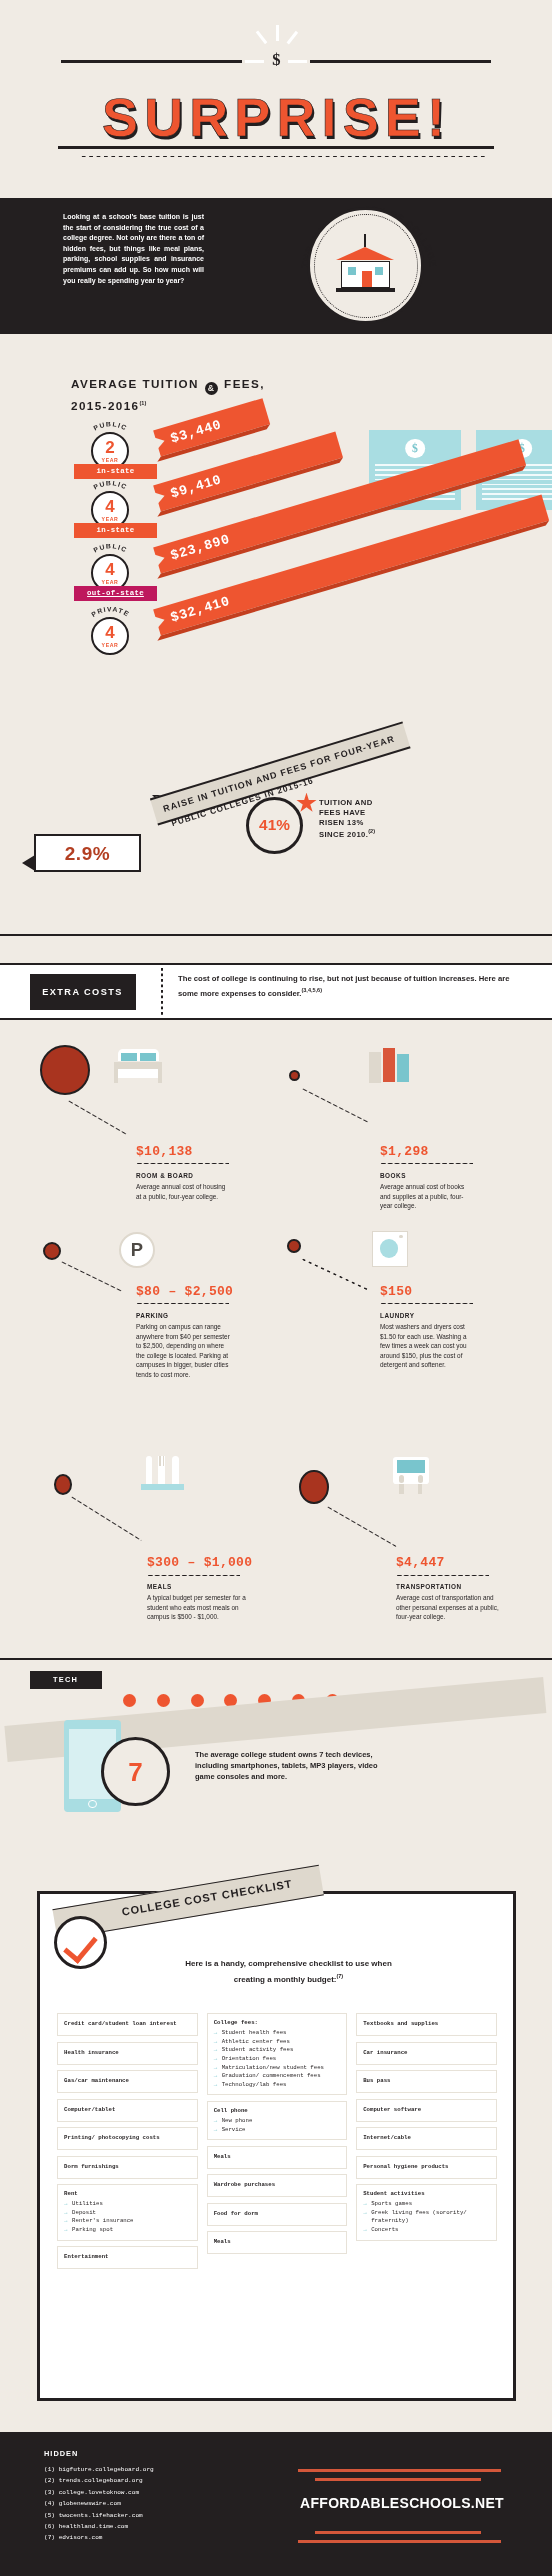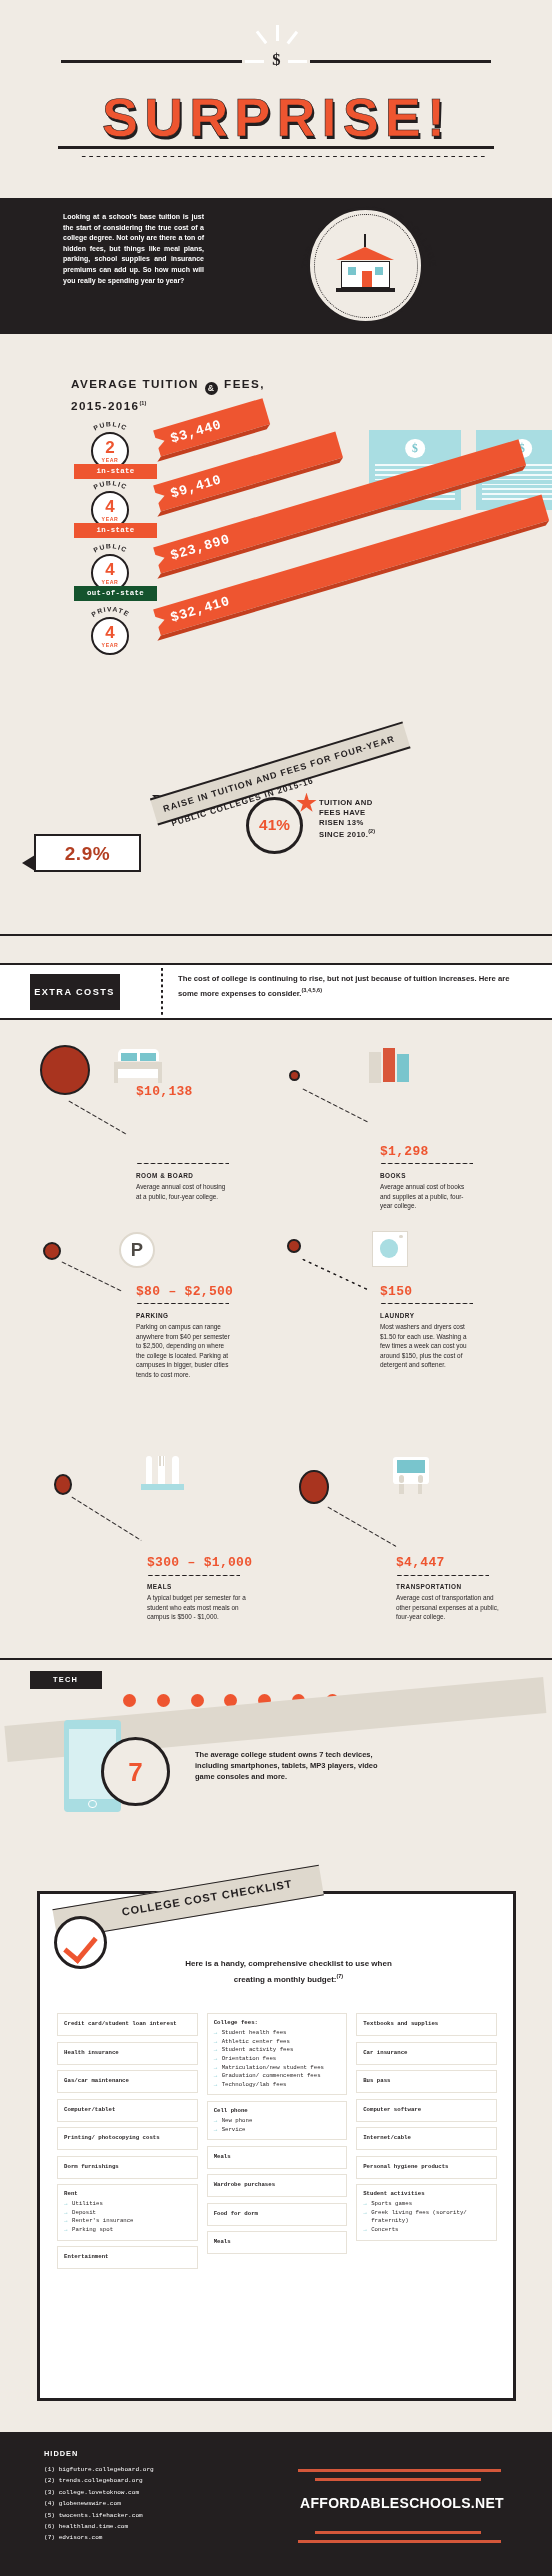--- a/index.html
+++ b/index.html
@@ -104,21 +104,21 @@
   .circ-num { font-size: 17px; font-weight: 700; color: #ee5530; line-height: 21px; margin-top: 3.7px; }
   .circ-year { font-size: 5.2px; font-weight: 700; color: #ee5530; letter-spacing: 0.6px; line-height: 5.5px; }
   .arc-lbl { position: absolute; top: -1.2px; left: 4.9px; width: 63px; height: 37px; }
   .arc-lbl text { font-family: "Liberation Sans", sans-serif; font-size: 11px; font-weight: 700; fill: #231f20; letter-spacing: 2px; }
   .pill {
     position: absolute; top: 41px; left: 0; width: 83px; height: 14.7px;
     color: #fff; font-family: "Liberation Mono", monospace; font-size: 7.4px;
     font-weight: 700; text-align: center; line-height: 14.7px; letter-spacing: 0.3px;
   }
   .pill.orange { background: #ee5530; }
-  .pill.dark { background: #14532d; }
+  .pill.dark { background: #be185d; text-decoration: underline; }
 
   .bar {
     position: absolute; height: 27px; background: #ee5530;
     transform-origin: left center; transform: rotate(-16.5deg);
   }
   .bar .val {
     position: absolute; left: 14.7px; top: 0; height: 27px; line-height: 27px;
     color: #fff; font-family: "Liberation Mono", monospace; font-weight: 700;
     font-size: 13.5px; letter-spacing: 0.6px; white-space: nowrap;
   }
@@ -183,21 +183,21 @@
   .risen-txt {
     position: absolute; left: 319px; top: 798px; width: 123px;
     font-size: 7.7px; font-weight: 700; color: #231f20; line-height: 9.8px;
     letter-spacing: 0.4px;
   }
 
   
   .ec-hair { position: absolute; left: 0; top: 934px; width: 553px; height: 1.8px; background: #231f20; }
   .ec-band { position: absolute; left: 0; top: 963px; width: 553px; height: 57px; border-top: 2.5px solid #231f20; border-bottom: 2.5px solid #231f20; background: #fff; }
   .ec-tag {
-    position: absolute; left: 29.5px; top: 974px; width: 90px; height: 36px;
+    position: absolute; left: 29.5px; top: 974px; width: 106px; height: 36px;
     background: #231f20; color: #fff; font-size: 9.2px; font-weight: 700;
     letter-spacing: 1.4px; text-align: center; line-height: 36px;
   }
   .ec-div {
     position: absolute; left: 161px; top: 968px; width: 1.8px; height: 47px;
     background-image: linear-gradient(#231f20 55%, transparent 0);
     background-size: 1.8px 5.5px;
   }
   .ec-txt {
     position: absolute; left: 178px; top: 973px; width: 344px;
@@ -475,21 +475,21 @@
   <div style="position:absolute;left:114px;top:1048px;width:48px;height:34px;">
     <div style="position:absolute;left:3.7px;top:1.2px;width:41px;height:12.3px;background:#fff;border-radius:4.9px 4.9px 0 0;"></div>
     <div style="position:absolute;left:7.4px;top:4.9px;width:16px;height:8.6px;background:#79c5cd;"></div>
     <div style="position:absolute;left:26px;top:4.9px;width:16px;height:8.6px;background:#79c5cd;"></div>
     <div style="position:absolute;left:0;top:13.5px;width:48px;height:7.4px;background:#ded8cd;"></div>
     <div style="position:absolute;left:0;top:21px;width:48px;height:8.6px;background:#fff;"></div>
     <div style="position:absolute;left:0;top:13.5px;width:3.7px;height:21px;background:#ded8cd;"></div>
     <div style="position:absolute;left:44px;top:13.5px;width:3.7px;height:21px;background:#ded8cd;"></div>
   </div>
   <div class="cleader" style="left:68px;top:1099px;width:68px;transform:rotate(30deg);transform-origin:left center;"></div>
-  <div class="camt" style="left:136px;top:1084px;">$10,138</div>
+  <div class="camt" style="left:136px;top:1144px;">$10,138</div>
   <div class="cleader" style="left:136px;top:1162px;width:93px;"></div>
   <div class="clabel" style="left:136px;top:1172px;">ROOM &amp; BOARD</div>
   <div class="cdesc" style="left:136px;top:1182px;">Average annual cost of housing at a public, four-year college.</div>
 
   <div class="cdot" style="left:289px;top:1070px;width:11px;height:11px;"></div>
   <div style="position:absolute;left:369px;top:1048px;width:44px;height:36px;">
     <div style="position:absolute;left:0;top:3.7px;width:12.3px;height:31px;background:#ded8cd;"></div>
     <div style="position:absolute;left:14px;top:0;width:12.3px;height:34px;background:#d9563a;"></div>
     <div style="position:absolute;left:28px;top:6.1px;width:12.3px;height:28px;background:#79c5cd;"></div>
   </div>

